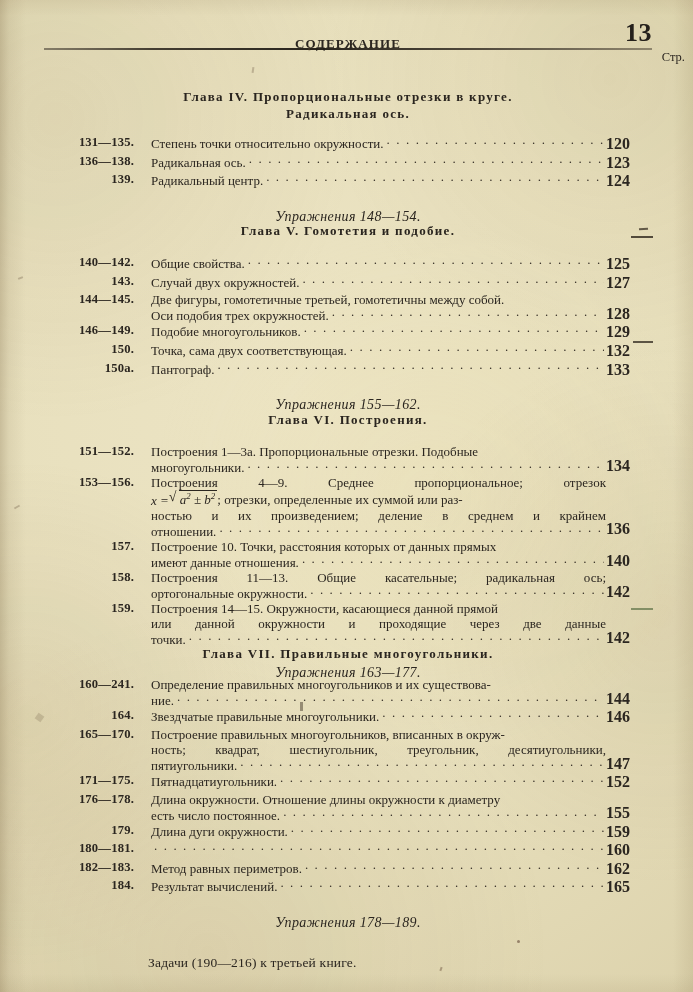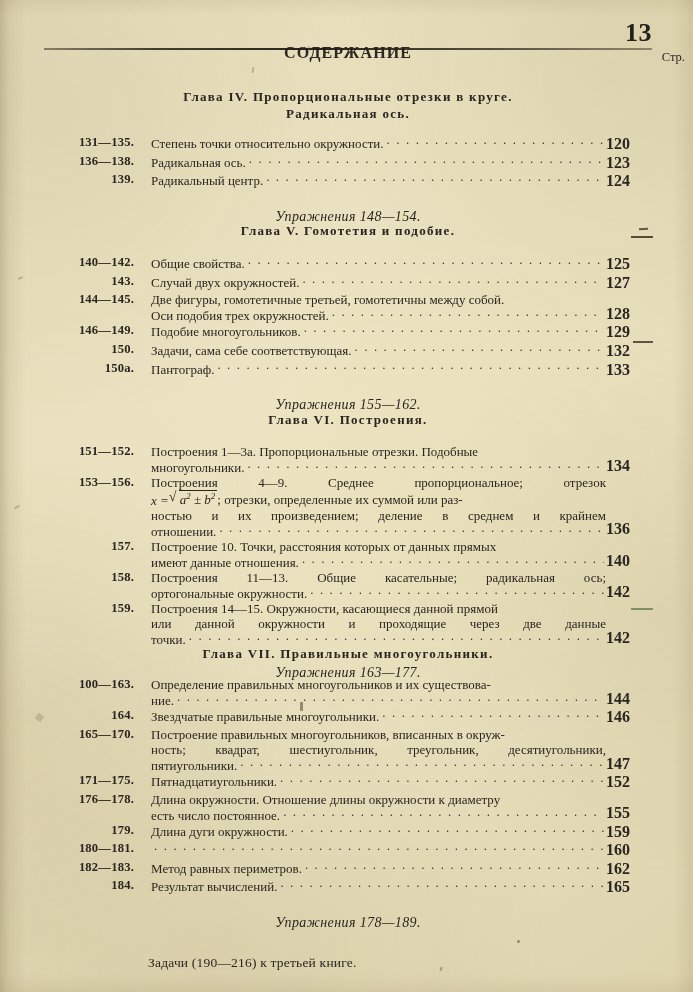--- a/index.html
+++ b/index.html
@@ -55,24 +55,24 @@
   
   .header {
     position: absolute;
     left: 44px;
     top: 28px;
     width: 608px;
   }
   .header-title {
     position: absolute;
     left: 0;
-    top: 16px;
+    top: 8px;
     width: 100%;
     text-align: center;
-    font-size: 16px;
+    font-size: 13px;
     font-weight: bold;
     letter-spacing: 1.1px;
     color: #2c2721;
   }
   .header-pageno {
     position: absolute;
     right: 0;
     top: -10px;
     font-size: 26px;
     font-weight: bold;
@@ -391,21 +391,21 @@
               <span class="leader"></span>
             </div>
           </div>
           <div class="e-page">129</div>
         </div>
 
         <div class="entry">
           <div class="e-num">150.</div>
           <div class="e-body">
             <div class="tline">
-              <span class="txt">Задачи, сама себе соответствующая.</span>
+              <span class="txt">Точка, сама двух соответствующая.</span>
               <span class="leader"></span>
             </div>
           </div>
           <div class="e-page">132</div>
         </div>
 
         <div class="entry">
           <div class="e-num">150a.</div>
           <div class="e-body">
             <div class="tline">
@@ -499,21 +499,21 @@
     </div>
 
     <div style="position:absolute; left:44px; top:645px; width:608px;">
       <div class="chapter">
         <span>Глава VII. Правильные многоугольники.</span>
       </div>
 
       <div class="toc" style="margin-top:15px;">
 
         <div class="entry">
-          <div class="e-num">100—163.</div>
+          <div class="e-num">160—241.</div>
           <div class="e-body">
             <div class="pline">Определение правильных многоугольников и их существова-</div>
             <div class="tline">
               <span class="txt">ние.</span>
               <span class="leader"></span>
             </div>
           </div>
           <div class="e-page">144</div>
         </div>
 

